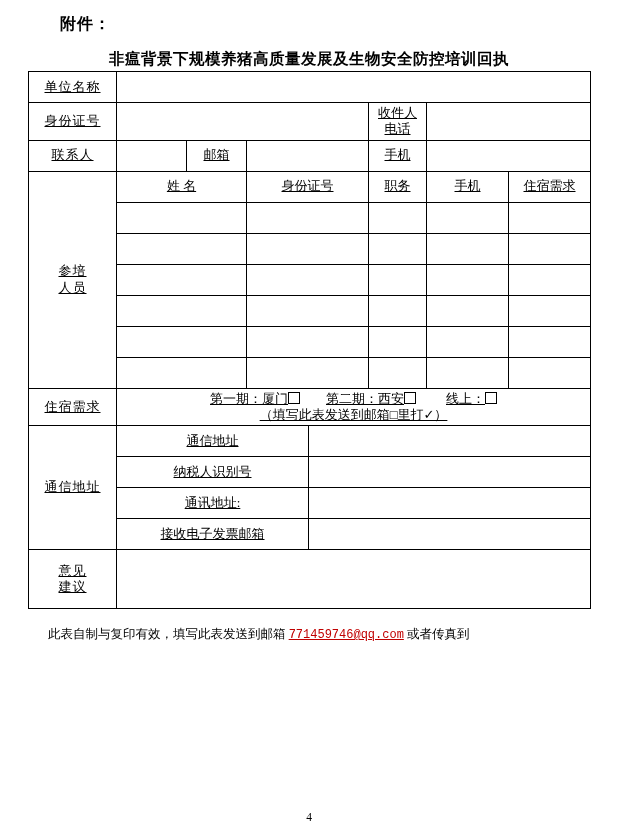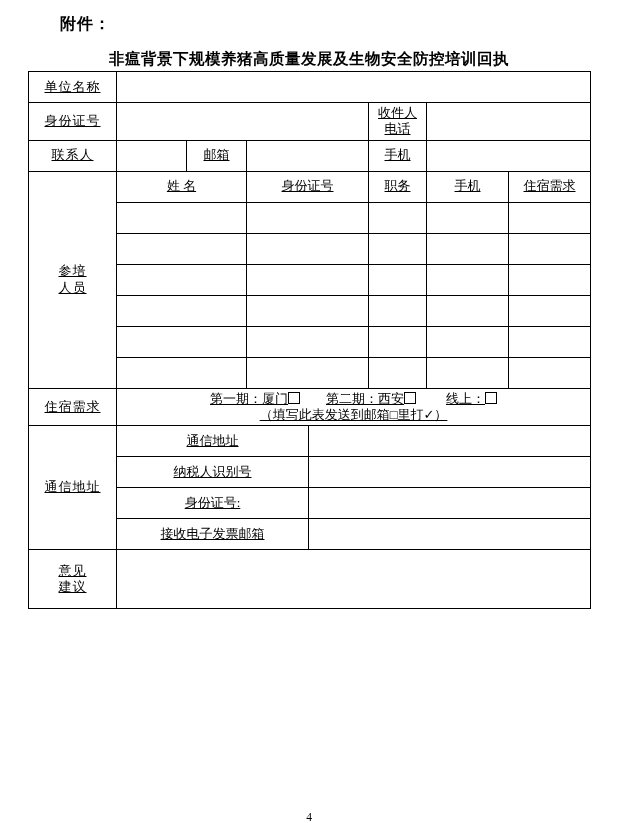--- a/index.html
+++ b/index.html
@@ -225,36 +225,37 @@
     <tr>
       <td class="lbl" rowspan="4">通信地址</td>
       <td class="tall" colspan="3">通信地址</td>
       <td class="tall" colspan="4"></td>
     </tr>
     <tr>
       <td class="tall" colspan="3">纳税人识别号</td>
       <td class="tall" colspan="4"></td>
     </tr>
     <tr>
-      <td class="tall" colspan="3">身份证号:</td>
+      <td class="tall" colspan="3">通讯地址:</td>
       <td class="tall" colspan="4"></td>
     </tr>
     <tr>
       <td class="tall" colspan="3">接收电子发票邮箱</td>
       <td class="tall" colspan="4"></td>
     </tr>
 
     <tr>
       <td class="lbl" style="height:54px">
         <div>意见</div>
         <div>建议</div>
       </td>
       <td style="height:54px" colspan="7"></td>
     </tr>
   </tbody>
     </table>
 
   <div class="footnote">
+    <div><span>此表自制与复印有效，填写此表发送到邮箱 </span><span class="email-link">771459746@qq.com</span><span> 或者传真到</span></div>
   </div>
 
   <div class="page-num">4</div>
 
 </div>
 
 </body></html>

